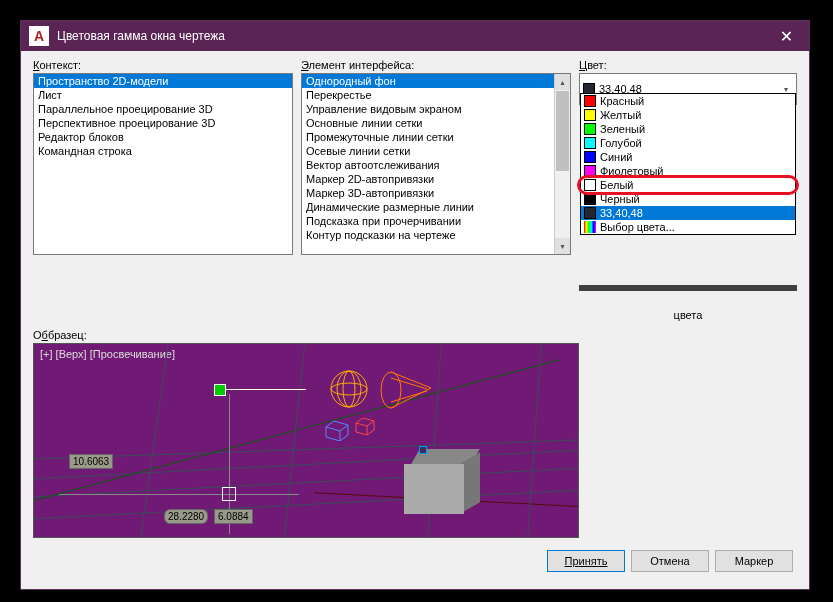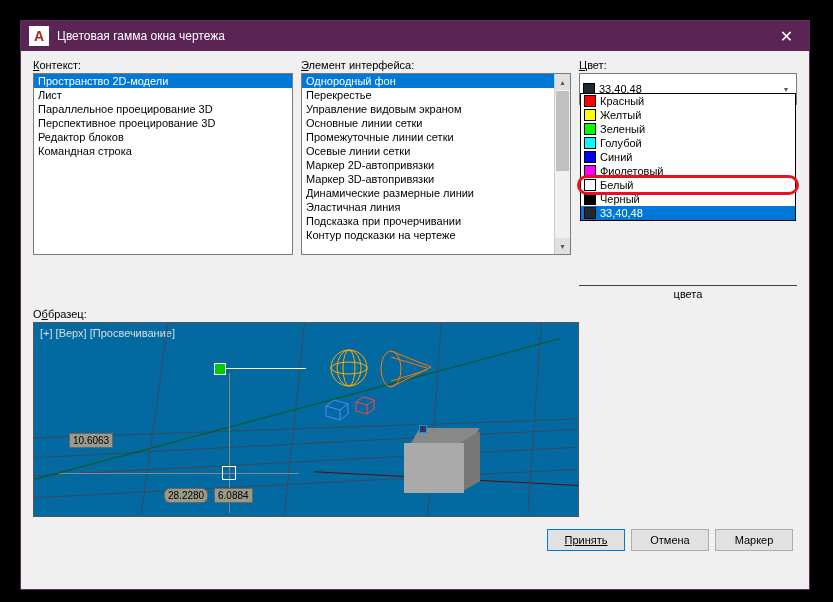--- a/index.html
+++ b/index.html
@@ -26,23 +26,23 @@
 .combo { width: 100%; height: 32px; border: 1px solid #7a7a7a; background: #fff; display: flex; align-items: center; padding: 0 3px; position: relative; }
 .combo-swatch { width: 12px; height: 12px; border: 1px solid #000; margin-right: 4px; }
 .combo-text { flex: 1; }
 .combo-arrow { width: 14px; text-align: center; font-size: 8px; color: #555; }
 .dropdown { position: absolute; left: 0; right: 0; top: 19px; background: #fff; border: 1px solid #000; z-index: 10; }
 .dd-item { display: flex; align-items: flex-end; padding: 1px 3px; cursor: pointer; position: relative; }
 .dd-item.sel { background: #0078d7; color: #fff; }
 .dd-swatch { width: 12px; height: 12px; border: 1px solid #000; margin-right: 4px; flex-shrink: 0; }
 .dd-gradient { width: 12px; height: 12px; margin-right: 4px; background: linear-gradient(90deg, red, yellow, lime, cyan, blue, magenta); flex-shrink: 0; }
 .highlight-oval { position: absolute; left: -4px; right: -4px; top: -3px; bottom: -3px; border: 3px solid #e81123; border-radius: 12px; pointer-events: none; z-index: 20; }
-.colors-label-below { text-align: center; margin-top: 180px; font-size: 11px; border-top: 1px solid #404040; padding-top: 2px; }
+.colors-label-below { text-align: center; margin-top: 180px; font-size: 11px; border-top: 6px solid #404040; padding-top: 18px; }
 .preview-label { margin-top: 8px; }
-.preview { width: 546px; height: 195px; background: #0369a1; border: 1px solid #555; position: relative; overflow: hidden; }
+.preview { width: 546px; height: 195px; background: #701a75; border: 1px solid #555; position: relative; overflow: hidden; }
 .preview-text { position: absolute; top: 4px; left: 6px; color: #ddd; font-size: 11px; }
 .grid-line { position: absolute; background: #3a4a5a; }
 .grid-green { position: absolute; background: #0a5a0a; }
 .grid-red { position: absolute; background: #5a0a0a; }
 .green-marker { position: absolute; width: 12px; height: 12px; background: #0c0; border: 1px solid #fff; left: 180px; top: 40px; }
 .green-line { position: absolute; left: 192px; top: 45px; width: 80px; height: 1px; background: #fff; }
 .crosshair-v { position: absolute; left: 195px; top: 50px; width: 1px; height: 140px; background: #888; }
 .crosshair-h { position: absolute; left: 25px; top: 150px; width: 240px; height: 1px; background: #888; }
 .crosshair-c { position: absolute; left: 188px; top: 143px; width: 14px; height: 14px; border: 1px solid #fff; background: transparent; }
 .dim-label { position: absolute; background: #9a9a8a; color: #000; padding: 1px 3px; font-size: 10px; border: 1px solid #666; }
@@ -88,24 +88,24 @@
 
       <div class="col-element">
         <div class="label"><u>Э</u><span>лемент интерфейса:</span></div>
         <div class="listbox" id="element-list">
         <div class="listbox-item selected" style="padding-right: 18px;">Однородный фон</div>
             <div class="listbox-item" style="padding-right: 18px;">Перекрестье</div>
             <div class="listbox-item" style="padding-right: 18px;">Управление видовым экраном</div>
             <div class="listbox-item" style="padding-right: 18px;">Основные линии сетки</div>
             <div class="listbox-item" style="padding-right: 18px;">Промежуточные линии сетки</div>
             <div class="listbox-item" style="padding-right: 18px;">Осевые линии сетки</div>
+            <div class="listbox-item" style="padding-right: 18px;">Вектор автоотслеживания</div>
             <div class="listbox-item" style="padding-right: 18px;">Маркер 2D-автопривязки</div>
             <div class="listbox-item" style="padding-right: 18px;">Маркер 3D-автопривязки</div>
             <div class="listbox-item" style="padding-right: 18px;">Динамические размерные линии</div>
-            <div class="listbox-item" style="padding-right: 18px;">Эластичная линия</div>
             <div class="listbox-item" style="padding-right: 18px;">Подсказка при прочерчивании</div>
             <div class="listbox-item" style="padding-right: 18px;">Контур подсказки на чертеже</div>
             <div class="scrollbar">
               <div class="scrollbar-arrow">▴</div>
               <div class="scrollbar-thumb"></div>
               <div class="scrollbar-arrow" style="position:absolute;bottom:0;left:0;right:0;">▾</div>
             </div>
           </div>
       </div>
 
@@ -145,20 +145,24 @@
                 <span>Белый</span>
                 <div class="highlight-oval"></div>
               </div>
               <div class="dd-item">
                 <div class="dd-swatch" style="background: rgb(0, 0, 0);"></div>
                 <span>Черный</span>
               </div>
               <div class="dd-item sel">
                 <div class="dd-swatch" style="background: rgb(33, 40, 48);"></div>
                 <span>33,40,48</span>
+              </div>
+              <div class="dd-item">
+                <div class="dd-gradient"></div>
+                <span>Выбор цвета...</span>
               </div>
             </div>
         </div>
         <div class="colors-label-below">цвета</div>
       </div>
     </div>
 
     <div class="label preview-label">О<u>б</u><span>бразец:</span></div>
     <div class="preview">
       <div class="preview-text">[+] [Верх] [Просвечивание]</div>

